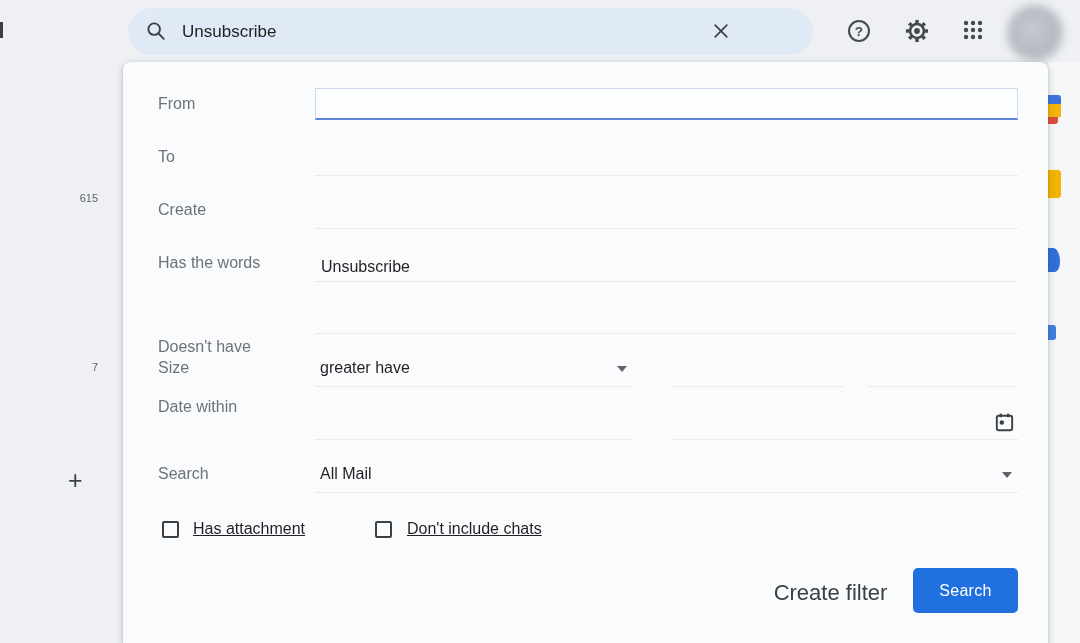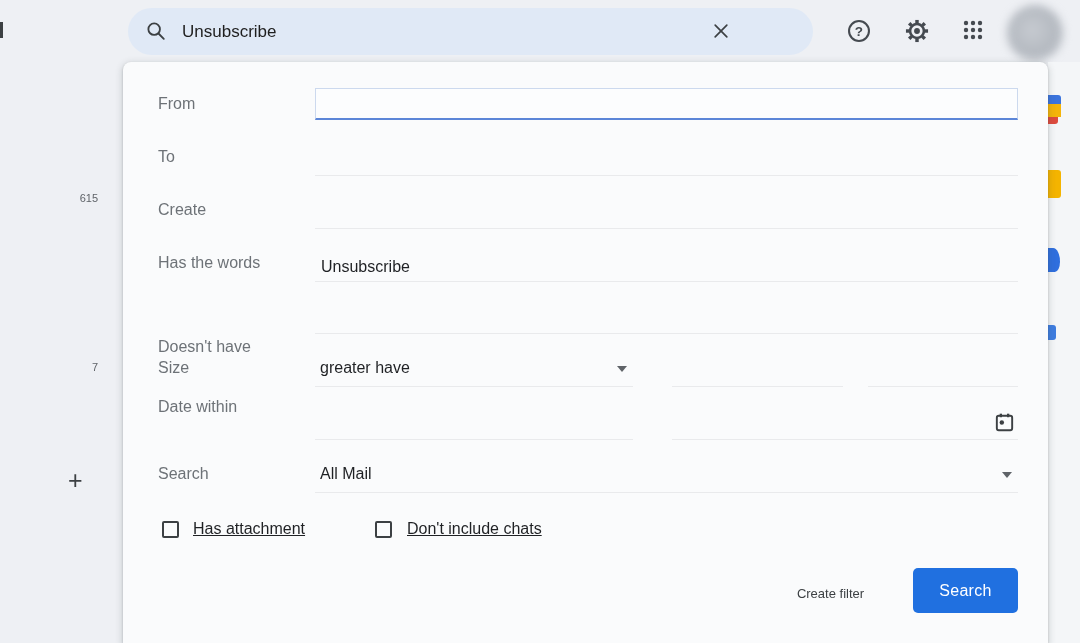--- a/index.html
+++ b/index.html
@@ -44,21 +44,21 @@
 
   #from-box { left:192px; top:26px; width:703px; height:32px; background:#fcfdfe;
               border:1px solid #ccd9ee; border-bottom:2px solid #5c86d8; }
   .line-input { background:transparent; border:none; outline:none; font-family:inherit;
                 font-size:16px; color:#1f2124; width:100%; height:100%; padding:0 6px; }
 
   .cbox { width:17px; height:17px; border:2px solid #3c4043; border-radius:2px; background:transparent; cursor:pointer; }
   .cblabel { font-size:16px; color:#1f2124;text-decoration:underline; }
 
   #create-filter-btn { left:640px; top:513px; width:135px; height:36px; background:transparent; border:none;
-                       font-family:inherit; font-size:13px; font-weight:500; color:#3c4043; cursor:pointer;text-align:center; }
+                       font-family:inherit; font-size:22px; font-weight:500; color:#3c4043; cursor:pointer;text-align:center; }
   #search-btn { left:790px; top:506px; width:105px; height:45px; background:#2070e0; border:none; border-radius:5px;
                 font-family:inherit; font-size:16px; font-weight:500; color:#ffffff; letter-spacing:.3px; cursor:pointer; }
 </style>
 </head>
 <body>
 
 <div id="topbar" class="abs">
   <div id="edge-tick" class="abs"></div>
 
   <div id="searchbar" class="abs">

